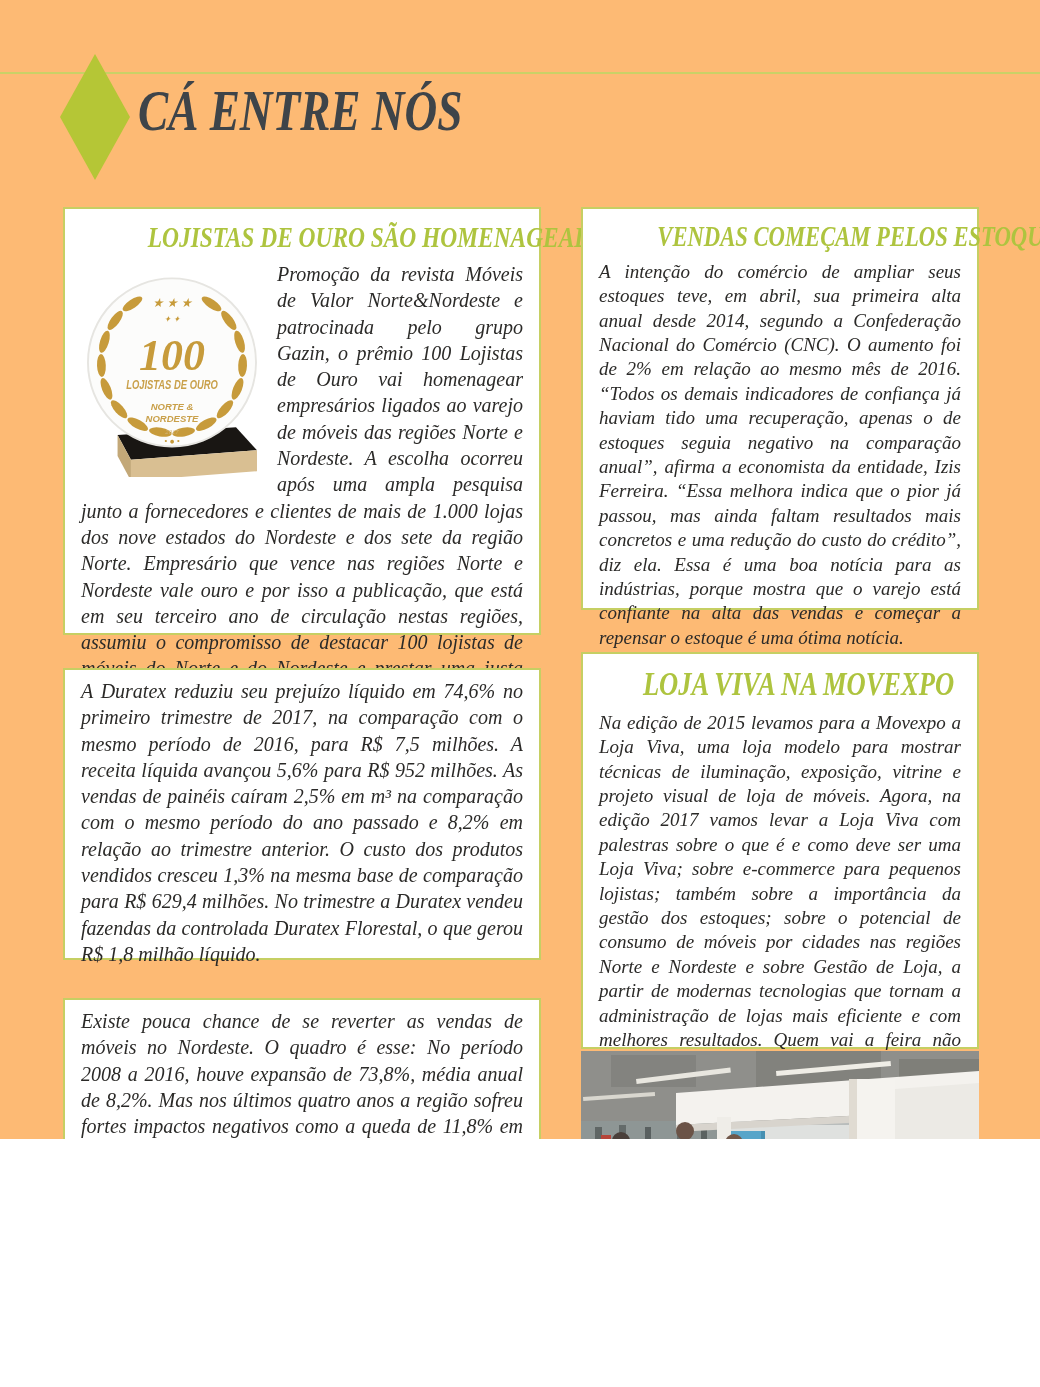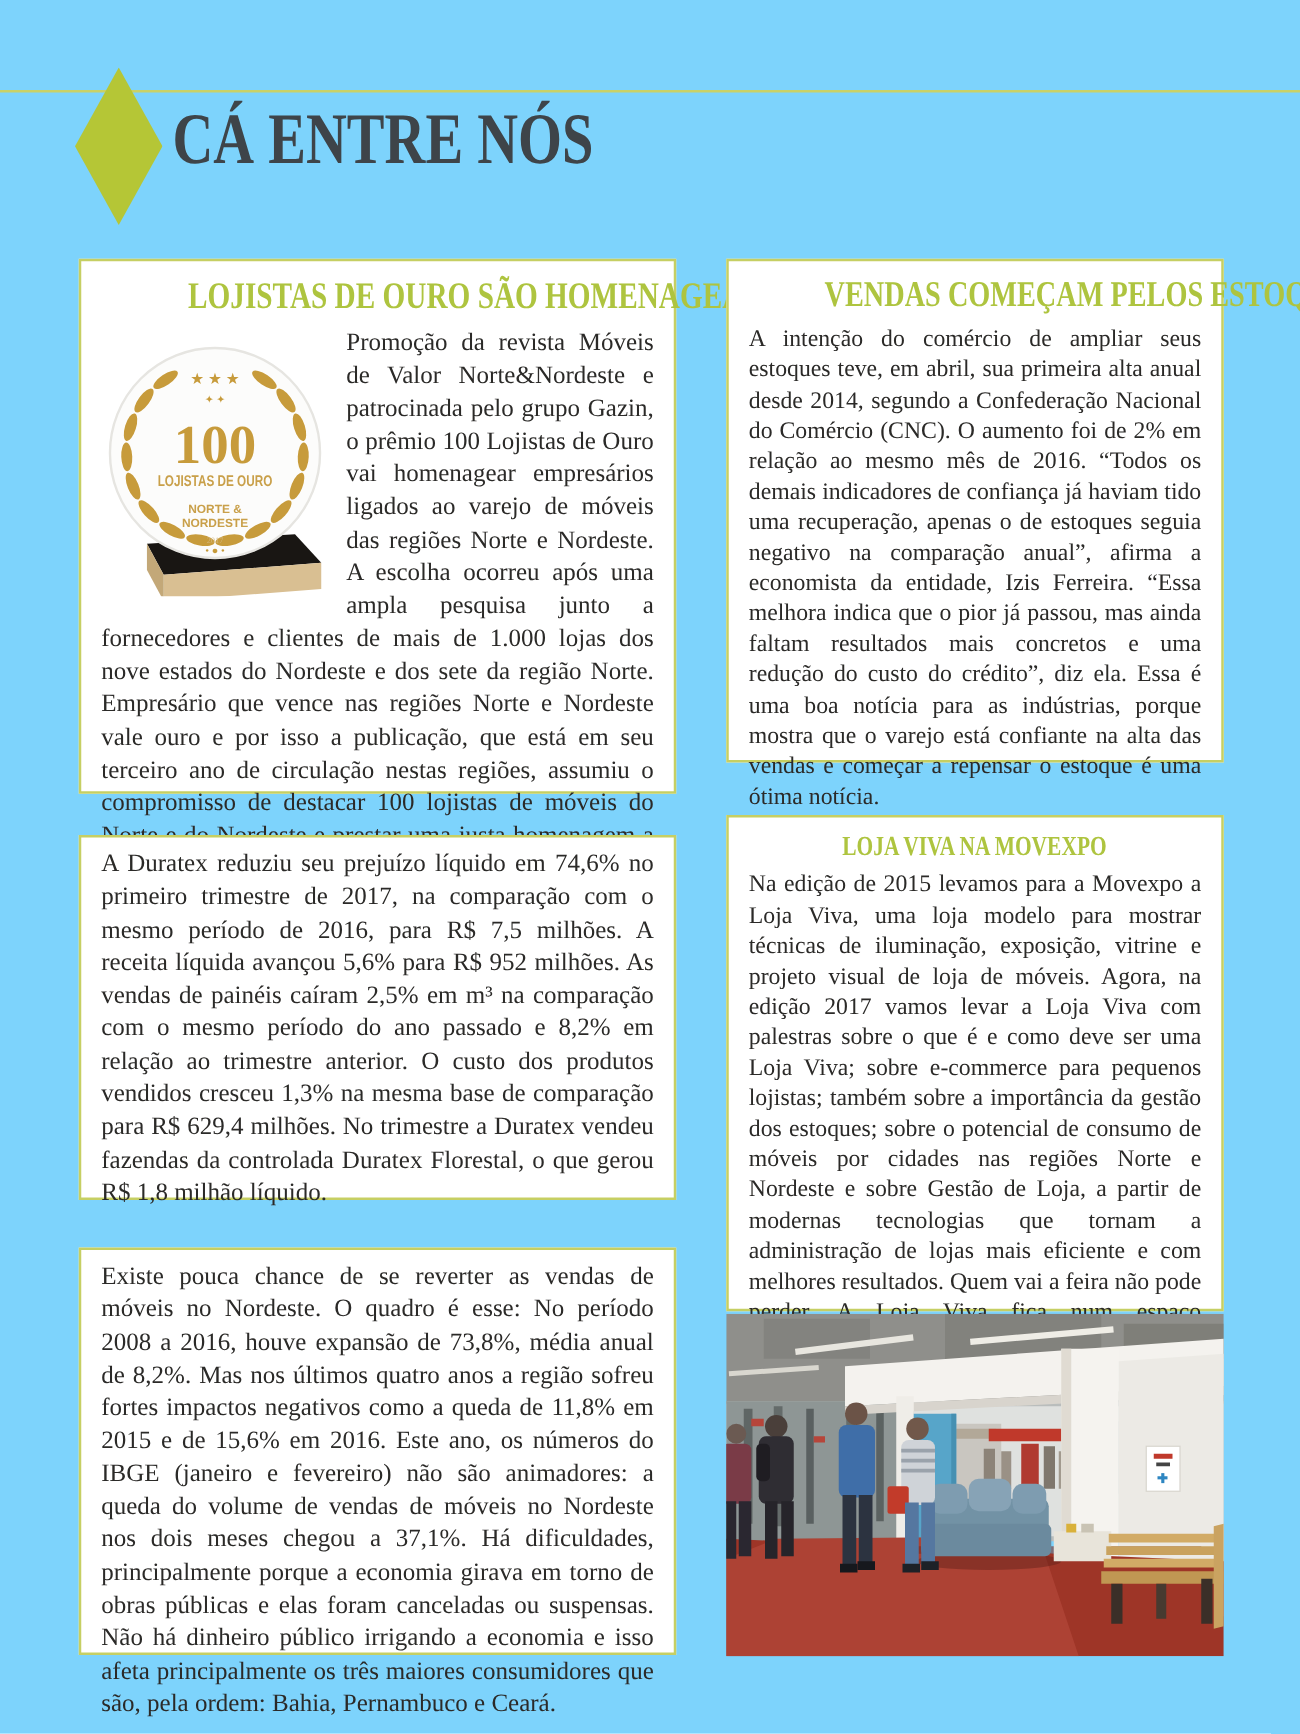--- a/index.html
+++ b/index.html
@@ -1,18 +1,18 @@
 <!DOCTYPE html>
 <html lang="pt"><head>
 <meta charset="utf-8">
 <style>
   html,body { margin:0; padding:0; background:#ffffff; }
   .page {
-    position:relative; width:1040px; height:1387px; background:#7dd3fc;
-    font-family:"Liberation Serif","DejaVu Serif",serif; overflow:hidden;
+    position:relative; width:1040px; height:1139px; background:#fdba74;
+    font-family:"Liberation Serif","DejaVu Serif",serif; overflow:hidden;font-style:italic;
   }
   .top-rule { position:absolute; left:0; top:72px; width:1040px; height:2px; background:#c9d167; }
   .diamond { position:absolute; left:60px; top:54px; width:70px; height:126px; }
   .masthead {
     position:absolute; left:138px; top:82px; color:#3e4449; font-weight:bold;
     font-size:58px; line-height:1; white-space:nowrap;
   }
   .condensed { display:inline-block; transform:scaleX(0.78); transform-origin:0 50%; white-space:nowrap; }
   .cond-c { display:inline-block; transform:scaleX(0.78); transform-origin:50% 50%; white-space:nowrap; }
   .card {
@@ -97,21 +97,21 @@
       <span class="cond-c">VENDAS COMEÇAM PELOS ESTOQUES</span>
     </div>
     <div class="body-text">A intenção do comércio de ampliar seus estoques teve, em abril, sua primeira alta anual desde 2014, segundo a Confederação Nacional do Comércio (CNC). O aumento foi de 2% em relação ao mesmo mês de 2016. “Todos os demais indicadores de confiança já haviam tido uma recuperação, apenas o de estoques seguia negativo na comparação anual”, afirma a economista da entidade, Izis Ferreira. “Essa melhora indica que o pior já passou, mas ainda faltam resultados mais concretos e uma redução do custo do crédito”, diz ela. Essa é uma boa notícia para as indústrias, porque mostra que o varejo está confiante na alta das vendas e começar a repensar o estoque é uma ótima notícia.</div>
   </div>
 
   <div class="card col-l" style="left:63px; top:668px; width:478px; height:292px;">
     <div class="body-text">A Duratex reduziu seu prejuízo líquido em 74,6% no primeiro trimestre de 2017, na comparação com o mesmo período de 2016, para R$ 7,5 milhões. A receita líquida avançou 5,6% para R$ 952 milhões. As vendas de painéis caíram 2,5% em m³ na comparação com o mesmo período do ano passado e 8,2% em relação ao trimestre anterior. O custo dos produtos vendidos cresceu 1,3% na mesma base de comparação para R$ 629,4 milhões. No trimestre a Duratex vendeu fazendas da controlada Duratex Florestal, o que gerou R$ 1,8 milhão líquido.</div>
   </div>
 
   <div class="card col-r" style="left:581px; top:652px; width:398px; height:397px;">
-    <div class="card-title" style="font-size:22px;">
+    <div class="card-title" style="font-size:34px;">
       <span class="cond-c">LOJA VIVA NA MOVEXPO</span>
     </div>
     <div class="body-text">Na edição de 2015 levamos para a Movexpo a Loja Viva, uma loja modelo para mostrar técnicas de iluminação, exposição, vitrine e projeto visual de loja de móveis. Agora, na edição 2017 vamos levar a Loja Viva com palestras sobre o que é e como deve ser uma Loja Viva; sobre e-commerce para pequenos lojistas; também sobre a importância da gestão dos estoques; sobre o potencial de consumo de móveis por cidades nas regiões Norte e Nordeste e sobre Gestão de Loja, a partir de modernas tecnologias que tornam a administração de lojas mais eficiente e com melhores resultados. Quem vai a feira não pode perder. A Loja Viva fica num espaço denominado Arena do Conhecimento, na rua A do pavilhão da Movexpo.</div>
   </div>
 
   <div class="card col-l" style="left:63px; top:998px; width:478px; height:326px;">
     <div class="body-text">Existe pouca chance de se reverter as vendas de móveis no Nordeste. O quadro é esse: No período 2008 a 2016, houve expansão de 73,8%, média anual de 8,2%. Mas nos últimos quatro anos a região sofreu fortes impactos negativos como a queda de 11,8% em 2015 e de 15,6% em 2016. Este ano, os números do IBGE (janeiro e fevereiro) não são animadores: a queda do volume de vendas de móveis no Nordeste nos dois meses chegou a 37,1%. Há dificuldades, principalmente porque a economia girava em torno de obras públicas e elas foram canceladas ou suspensas. Não há dinheiro público irrigando a economia e isso afeta principalmente os três maiores consumidores que são, pela ordem: Bahia, Pernambuco e Ceará.</div>
   </div>
 
   <div class="photo">

